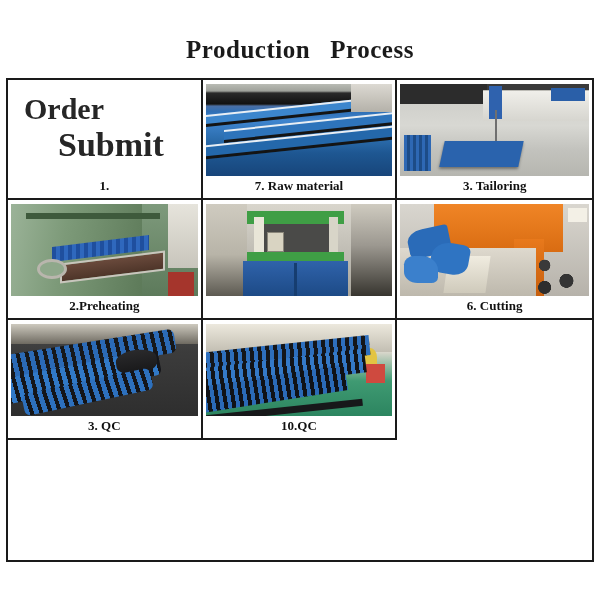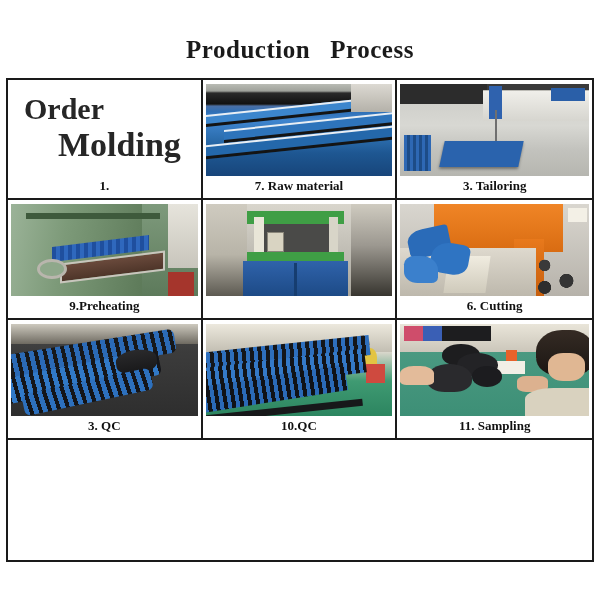--- a/index.html
+++ b/index.html
@@ -311,21 +311,21 @@
 
 <div class="page">
 
   <div class="title">Production   Process</div>
 
   <div class="grid">
 
     <div class="cell order-cell">
       <div class="order-text">
         <div class="order-line1">Order</div>
-        <div class="order-line2">Molding</div>
+        <div class="order-line2">Submit</div>
       </div>
       <div class="caption order-cap">1.</div>
     </div>
 
     <div class="cell">
       <div class="photo p2">
         <div class="top"></div>
           <div class="wall"></div>
         <div class="sheet s1"></div>
           <div class="sheet s2"></div>
@@ -350,21 +350,21 @@
     <div class="cell">
       <div class="photo p4">
         <div class="body"></div>
           <div class="bar"></div>
         <div class="rightwall"></div>
           <div class="red"></div>
         <div class="bluebelt"></div>
           <div class="brownbelt"></div>
           <div class="wheel"></div>
       </div>
-      <div class="caption">9.Preheating</div>
+      <div class="caption">2.Preheating</div>
     </div>
 
     <div class="cell">
       <div class="photo p5">
         <div class="leftRig"></div>
           <div class="rightRig"></div>
         <div class="greenTop"></div>
           <div class="frameL"></div>
           <div class="frameR"></div>
         <div class="machDark"></div>
@@ -409,35 +409,16 @@
           <div class="person"></div>
           <div class="red"></div>
         <div class="rowA"></div>
           <div class="rowB"></div>
           <div class="rowC"></div>
         <div class="benchEdge"></div>
       </div>
       <div class="caption">10.QC</div>
     </div>
 
-    <div class="cell">
-      <div class="photo p11">
-        <div class="wall"></div>
-          <div class="shelf"></div>
-          <div class="paper"></div>
-        <div class="orange"></div>
-          <div class="whitebox"></div>
-        <div class="caseA"></div>
-          <div class="caseB"></div>
-          <div class="caseC"></div>
-          <div class="caseD"></div>
-        <div class="handL"></div>
-          <div class="handR"></div>
-        <div class="headR"></div>
-          <div class="faceR"></div>
-          <div class="shirtR"></div>
-      </div>
-      <div class="caption">11. Sampling</div>
-    </div>
 
 
   </div>
 </div>
 
 </body></html>

